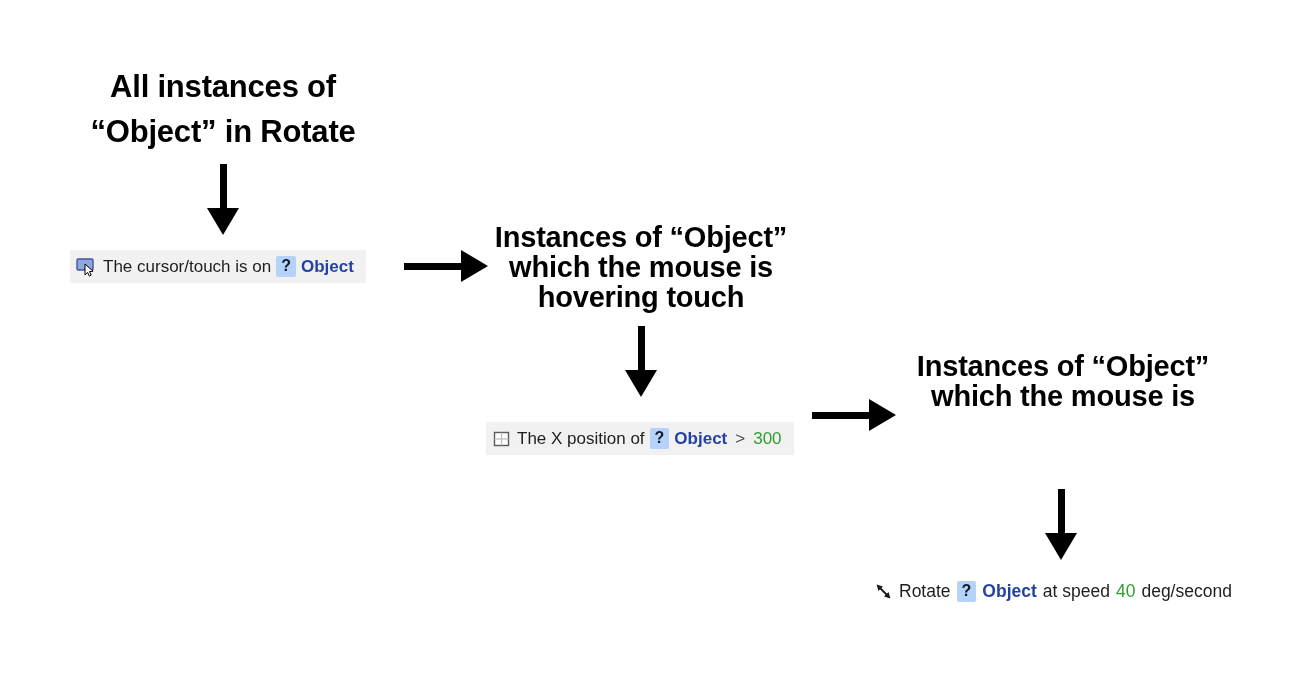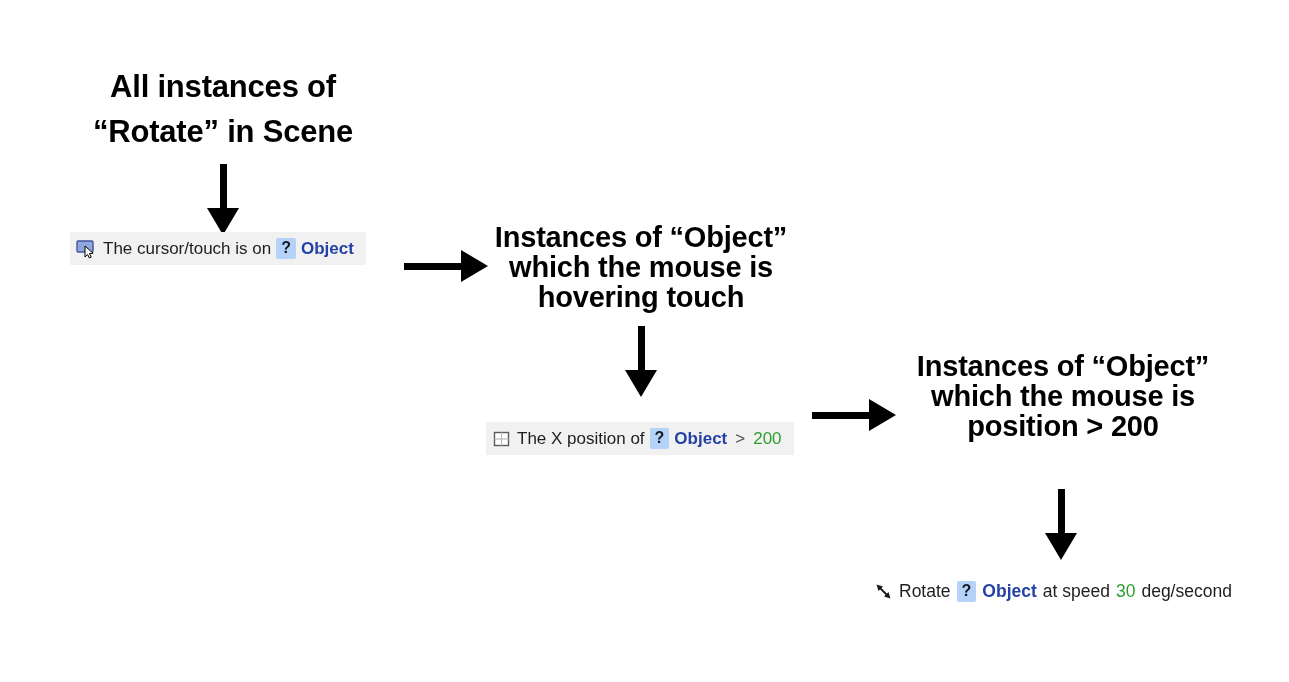--- a/index.html
+++ b/index.html
@@ -50,29 +50,29 @@
   .arrow-right .shaft{height:7px;width:57px;background:var(--ink);}
   .arrow-right .head{width:0;height:0;border-top:16px solid transparent;border-bottom:16px solid transparent;border-left:27px solid var(--ink);}
 </style>
 </head>
 <body>
 
 <div class="canvas">
 
   <div class="big-label title" style="left:40px;top:64px;width:350px;">
     <div>All instances of</div>
-    <div>“Rotate” in Scene</div>
+    <div>“Object” in Rotate</div>
   </div>
 
   <div class="arrow-down" style="left:199px;top:164px;">
     <div class="shaft"></div>
     <div class="head"></div>
   </div>
 
-  <div class="event-box" style="left:62px;top:232px;height:25px;">
+  <div class="event-box" style="left:62px;top:250px;height:25px;">
     <span class="icon">
       <svg width="22" height="24" viewBox="0 0 22 24">
         <rect x="1" y="4" width="16" height="11" rx="1.2" fill="#8fa8dc" stroke="#44549c" stroke-width="1.4"></rect>
         <path d="M9 9 L9 20 L11.6 17.4 L13.3 21 L15.2 20.1 L13.5 16.6 L17.1 16.2 Z" fill="#ffffff" stroke="#000000" stroke-width="1"></path>
       </svg>
     </span>
     <span>The cursor/touch is on</span>
     <span class="param-chip">?</span>
     <span class="obj-name">Object</span>
   </div>
@@ -98,48 +98,47 @@
       <svg width="20" height="20" viewBox="0 0 20 20">
         <rect x="2.5" y="3.5" width="14" height="13" fill="#ffffff" stroke="#5a5a5a" stroke-width="1.4"></rect>
         <line x1="2.5" y1="10" x2="16.5" y2="10" stroke="#bcbcbc" stroke-width="1.2"></line>
         <line x1="9.5" y1="3.5" x2="9.5" y2="16.5" stroke="#bcbcbc" stroke-width="1.2"></line>
       </svg>
     </span>
     <span>The X position of</span>
     <span class="param-chip">?</span>
     <span class="obj-name">Object</span>
     <span class="operator">&gt;</span>
-    <span class="num-value">200</span>
+    <span class="num-value">300</span>
   </div>
 
   <div class="arrow-right" style="left:804px;top:399px;">
     <div class="shaft"></div>
     <div class="head"></div>
   </div>
 
   <div class="big-label note" style="left:890px;top:351px;width:330px;">
     <div>Instances of “Object”</div>
     <div>which the mouse is</div>
-    <div>position &gt; 200</div>
   </div>
 
   <div class="arrow-down" style="left:1037px;top:489px;">
     <div class="shaft"></div>
     <div class="head"></div>
   </div>
 
   <div class="action-row" style="left:866px;top:581px;">
     <span class="icon">
       <svg width="19" height="19" viewBox="0 0 19 19">
         <line x1="5" y1="5" x2="14" y2="14" stroke="#1a1a1a" stroke-width="1.8"></line>
         <polygon points="2.6,2.6 9,4.4 4.4,9" fill="#1a1a1a"></polygon>
         <polygon points="16.4,16.4 10,14.6 14.6,10" fill="#1a1a1a"></polygon>
       </svg>
     </span>
     <span>Rotate</span>
     <span class="param-chip">?</span>
     <span class="obj-name">Object</span>
     <span>at speed</span>
-    <span class="num-value">30</span>
+    <span class="num-value">40</span>
     <span>deg/second</span>
   </div>
 
 </div>
 
 </body></html>

